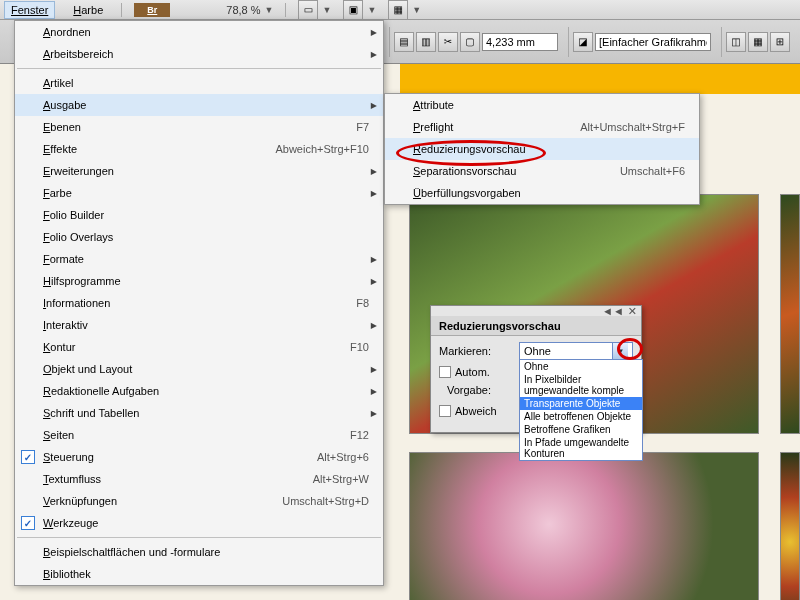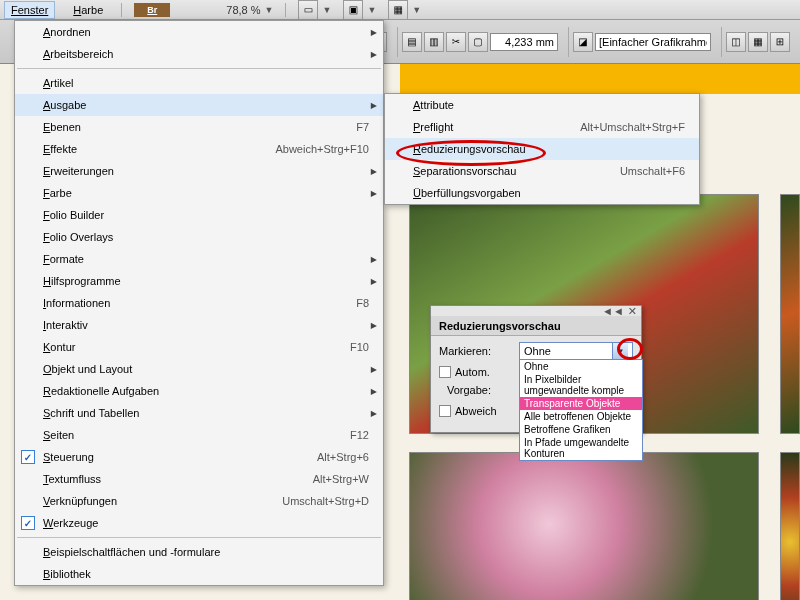--- a/index.html
+++ b/index.html
@@ -11,21 +11,21 @@
 .menubar-item.active { background: #d8e8f8; border: 1px solid #99b8d8; }
 .menubar-sep { width: 1px; height: 14px; background: #aaa; }
 .br-icon { width: 36px; height: 14px; background: #8a6030; color: #fff; display: flex; align-items: center; justify-content: center; font-size: 9px; font-weight: bold; text-decoration: underline; }
 .zoom { color: #333; margin-left: 44px; }
 .dd { font-size: 9px; color: #555; margin-left: -8px; }
 
 .toolbar { height: 44px; background: linear-gradient(#d8d8d8,#c8c8c8); border-bottom: 1px solid #888; display: flex; align-items: center; padding: 0 6px; gap: 6px; position: relative; z-index: 5; }
 .tb-group { display: flex; gap: 2px; align-items: center; padding: 0 4px; border-left: 1px solid #aaa; height: 30px; }
 .tb-group:first-child { border-left: none; }
 .tb-btn { width: 20px; height: 20px; background: linear-gradient(#f0f0f0,#d0d0d0); border: 1px solid #999; display: flex; align-items: center; justify-content: center; font-size: 10px; }
-.tb-input { width: 68px; height: 18px; border: 1px solid #888; background: #fff; padding: 0 3px; text-align: right; }
+.tb-input { width: 76px; height: 18px; border: 1px solid #888; background: #fff; padding: 0 3px; text-align: left; }
 .tb-select { height: 18px; border: 1px solid #888; background: #fff; padding: 0 3px; width: 116px; }
 
 .yellowbar { height: 30px; background: #f7b500; position: absolute; top: 64px; right: 0; width: 400px; z-index: 2; }
 
 .dropdown { position: absolute; top: 20px; left: 14px; width: 370px; background: #f4f4f4; border: 1px solid #999; box-shadow: 2px 2px 6px rgba(0,0,0,0.3); z-index: 20; }
 .menu-row { display: flex; align-items: center; height: 22px; padding: 0 8px 0 28px; position: relative; cursor: default; }
 .menu-row.hl { background: #d8e8f8; }
 .menu-sep { height: 1px; background: #c0c0c0; margin: 3px 2px; }
 .menu-label { flex: 1; }
 .menu-shortcut { color: #555; margin-right: 6px; }
@@ -49,21 +49,21 @@
 .panel-hdr { height: 10px; display: flex; justify-content: flex-end; align-items: center; gap: 4px; padding: 0 4px; font-size: 8px; color: #555; }
 .panel-tab { height: 20px; background: #d8d8d8; border-bottom: 1px solid #aaa; display: flex; align-items: center; padding: 0 8px; font-weight: bold; }
 .panel-body { padding: 6px 8px; }
 .panel-row { display: flex; align-items: center; gap: 4px; margin-bottom: 6px; }
 .panel-row label { width: 52px; text-align: right; }
 .sel-open { position: relative; flex: 1; margin-left: 24px; }
 .sel-field { height: 18px; border: 1px solid #6a8ac8; background: #fff; display: flex; align-items: center; padding: 0 4px; justify-content: space-between; }
 .sel-dd-btn { width: 16px; height: 16px; background: linear-gradient(#e8f0ff,#b0c8e8); border-left: 1px solid #6a8ac8; display: flex; align-items: center; justify-content: center; font-size: 8px; color: #234; }
 .sel-list { position: absolute; top: 17px; left: 0; right: -10px; background: #fff; border: 1px solid #6a8ac8; z-index: 26; }
 .sel-opt { padding: 1px 4px; font-size: 10px; }
-.sel-opt.sel { background: #ec4899; color: #fff; }
+.sel-opt.sel { background: #3b82f6; color: #fff; }
 .cb { width: 12px; height: 12px; border: 1px solid #888; background: #fff; }
 .btn-small { height: 18px; padding: 0 8px; background: linear-gradient(#f4f4f4,#d8d8d8); border: 1px solid #999; }
 </style>
 </head>
 <body>
 
 <div class="menubar">
   <span class="menubar-item active"><u>Fenster</u></span>
   <span class="menubar-item"><u>H</u><span>arbe</span></span>
   <span class="menubar-sep"></span>

